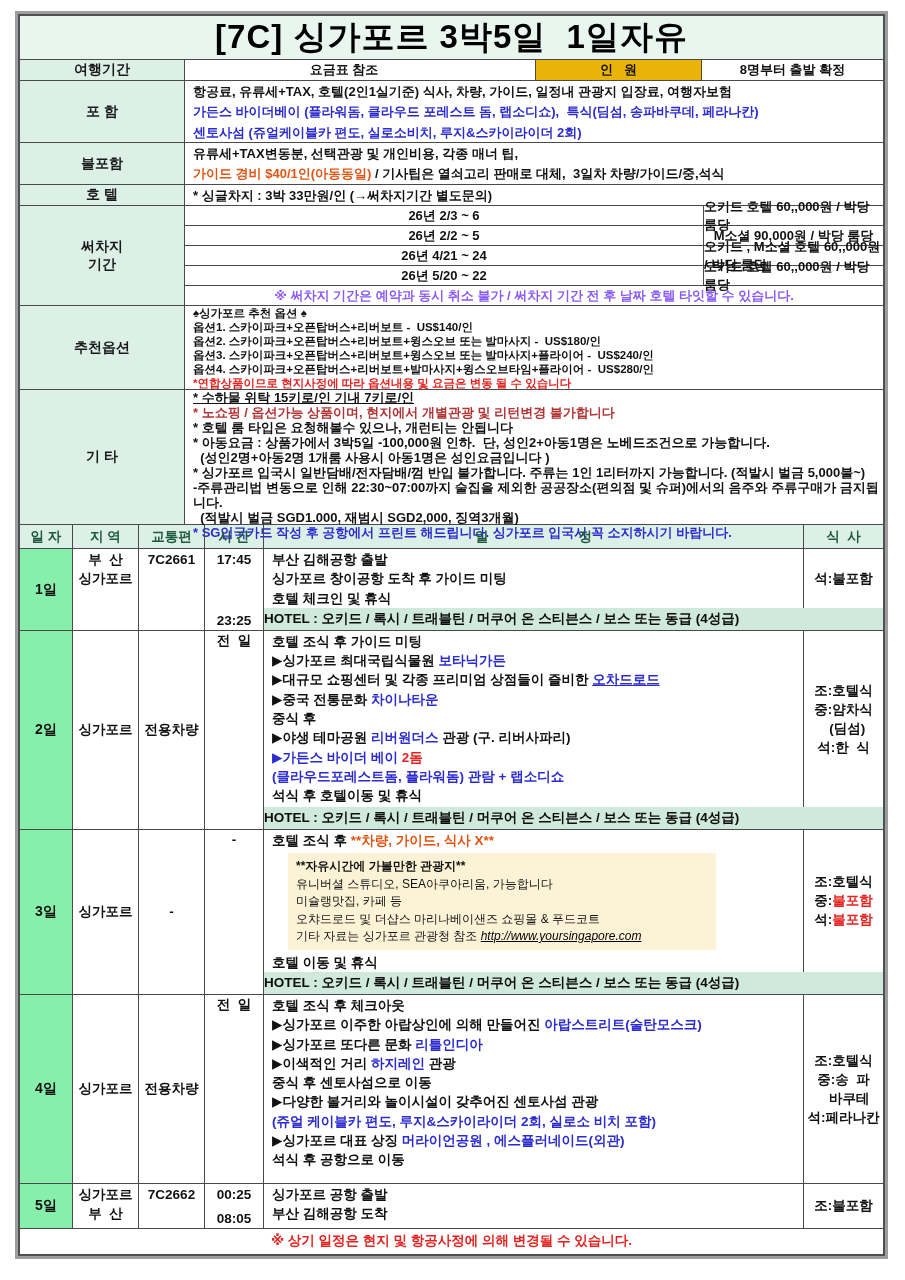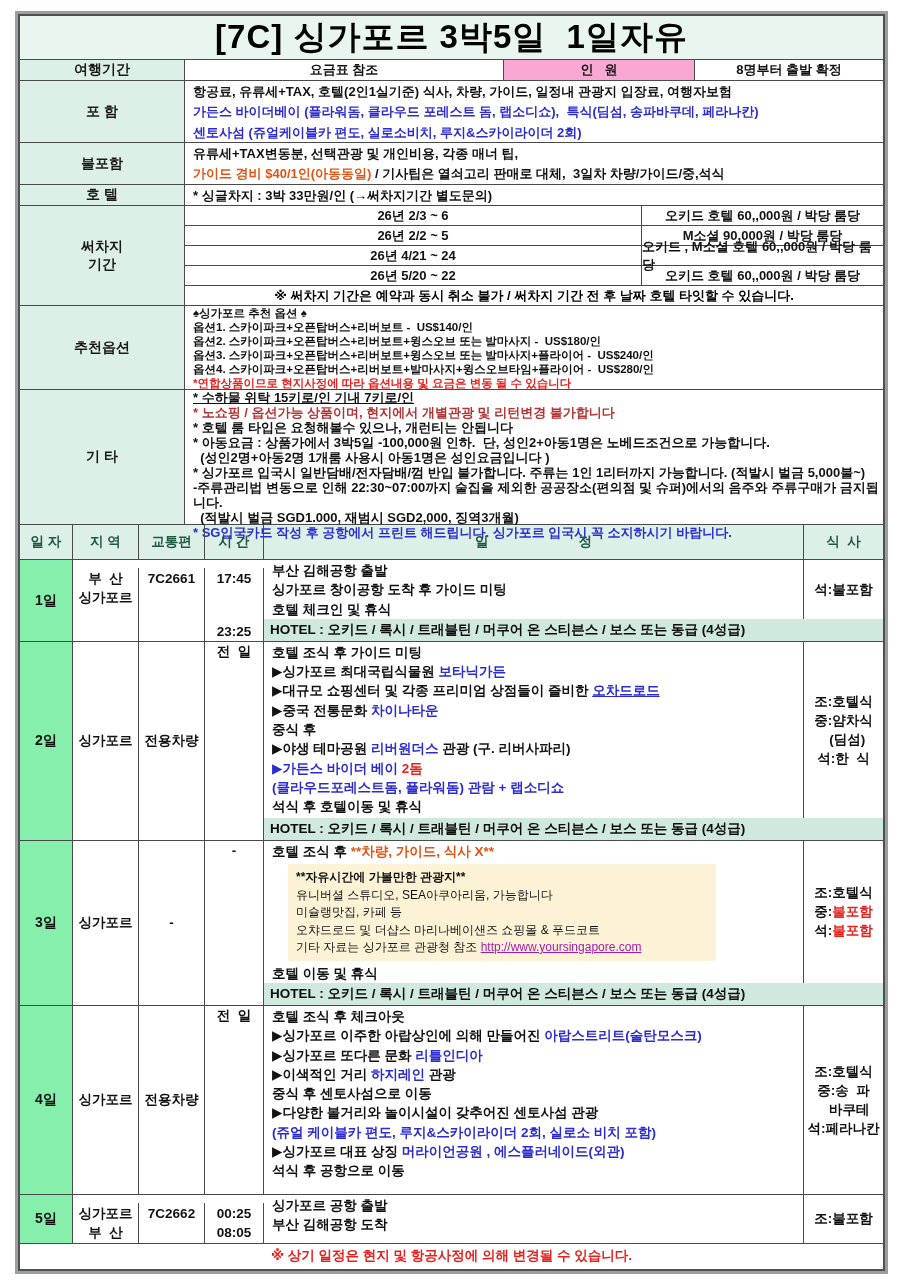--- a/index.html
+++ b/index.html
@@ -15,86 +15,86 @@
          font-weight: bold; font-size: 14px; color: #1a1a1a; text-align: center; }
 
   .title-row { height: 44px; background: #e8f6ef; display: flex; align-items: center;
                justify-content: center; border-bottom: 1px solid #4a4a4a; }
   .title-row .t { font-size: 33px; font-weight: 800; letter-spacing: 1px; color: #000; white-space: pre; }
 
   
   .trip { height: 21px; font-size: 13px; font-weight: bold; }
   .trip .cell { display: flex; align-items: center; justify-content: center; }
   .trip .v1 { width: 318px; }
-  .trip .plab { width: 192px; background: #f9a8d4; border-left: 1px solid #4a4a4a;
-                border-right: 1px solid #4a4a4a; white-space: pre; }
+  .trip .plab { width: 167px; background: #eab308; border-left: 1px solid #4a4a4a;
+                border-right: 1px solid #4a4a4a; white-space: pre; margin-left: 32px; }
   .trip .v2 { flex: 1; }
 
   .linescell { flex: 1; padding: 1px 4px 0 8px; font-size: 13px; font-weight: bold; line-height: 20.4px; }
   .inc { height: 62px; } .exc { height: 42px; } .hot1 { height: 21px; }
   .hot1 .linescell { line-height: 19px; }
 
   
   .sur-body { flex: 1; display: flex; flex-direction: column; font-size: 13px; font-weight: bold; }
   .sur-row { display: flex; height: 20px; border-bottom: 1px solid #4a4a4a; }
-  .sur-row .p1 { width: 457px; border-right: 1px solid #4a4a4a; display: flex; align-items: center; justify-content: center; }
+  .sur-row .p1 { width: 519px; border-right: 1px solid #4a4a4a; display: flex; align-items: center; justify-content: center; }
   .sur-row .p2 { flex: 1; display: flex; align-items: center; justify-content: center; }
   .sur-note { height: 19px; display: flex; align-items: center; justify-content: center;
-              color: #000000; font-size: 13px; font-weight: bold; }
+              color: #8b5cf6; font-size: 13px; font-weight: bold; }
 
   .opt .linescell { font-size: 11.5px; line-height: 14px; padding-top: 0; }
   .opt { height: 84px; }
   .etc { height: 135px; }
   .etc .linescell { font-size: 13px; line-height: 15px; padding-top: 0; }
 
   
-  .it-head { display: flex; height: 35px; background: #ddf0e7; border-bottom: 1px solid #4a4a4a;
+  .it-head { display: flex; height: 24px; background: #ddf0e7; border-bottom: 1px solid #4a4a4a;
              font-size: 13.5px; font-weight: bold; color: #1e5a3e; }
   .it-head > div { display: flex; align-items: center; justify-content: center; border-right: 1px solid #4a4a4a; white-space: pre; }
   .it-head > div:last-child { border-right: none; }
   .cw1 { width: 53px; } .cw2 { width: 66px; } .cw3 { width: 66px; } .cw4 { width: 59px; }
   .cw5 { width: 540px; } .cw6 { flex: 1; }
 
   .day-block { display: flex; border-bottom: 1px solid #4a4a4a; }
   .day-block .c { border-right: 1px solid #4a4a4a; display: flex; flex-direction: column;
                   align-items: center; font-weight: bold; font-size: 13.5px; line-height: 19.3px; }
   .day-block .dayc { width: 53px; background: #86efac; justify-content: center; font-size: 14px; }
   .day-block .regc { width: 66px; } .day-block .trc { width: 66px; } .day-block .timc { width: 59px; justify-content: space-between; }
   .vcenter { justify-content: center; }
-  .vtop { justify-content: flex-start; padding-top: 1px; margin-top: 8px; }
+  .vtop { justify-content: flex-start; padding-top: 1px; }
 
   .rightwrap { flex: 1; display: flex; flex-direction: column; }
   .top { display: flex; flex: 1; }
   .sched { width: 540px; border-right: 1px solid #4a4a4a; padding: 1px 6px 0 8px;
            font-size: 13.5px; font-weight: bold; line-height: 19.3px; }
   .meals { flex: 1; display: flex; flex-direction: column; justify-content: center;
            align-items: center; font-size: 13.5px; font-weight: bold; line-height: 19px; text-align: center; }
   .hotelbar { height: 22px; background: #cfe9dc; display: flex; align-items: center;
-              padding-left: 6px; font-size: 13.5px; font-weight: bold; color: #0d0d0d; white-space: pre; }
+              padding-left: 0; font-size: 13.5px; font-weight: bold; color: #0d0d0d; white-space: pre; }
 
   .d1top { min-height: 58px; } .d2top { min-height: 176px; } .d3top { min-height: 142px; }
   .d4top { min-height: 188px; } .d5top { min-height: 44px; }
   .d4top .sched { }
 
   .ybox { background: #fcf3d6; width: 428px; margin: 3px 0 3px 16px; padding: 5px 8px 4px 8px;
           font-size: 12px; font-weight: normal; line-height: 17.5px; }
   .ybox .bd { font-weight: bold; }
 
   .footer { height: 25px; display: flex; align-items: center; justify-content: center;
             color: #e42320; font-size: 13.5px; font-weight: bold; }
 
   .ln { white-space: pre-wrap; }
   .k  { color: #111; }
   .ku { color: #111; text-decoration: underline; }
   .b, .bb { color: #2b2bcf; }
   .bu { color: #2b2bcf; text-decoration: underline; }
   .r  { color: #e42320; }
   .o  { color: #e05513; }
   .m  { color: #b23333; }
-  .lk { color: #a21caf; text-decoration: underline; cursor: pointer; }
+  .lk { color: #000000; text-decoration: underline; cursor: pointer; font-style: italic; }
   .bd { color: #111; }
 </style>
 </head>
 <body>
 
 <div class="doc">
 
   <div class="title-row">
     <span class="t">[7C] 싱가포르 3박5일  1일자유</span>
   </div>

